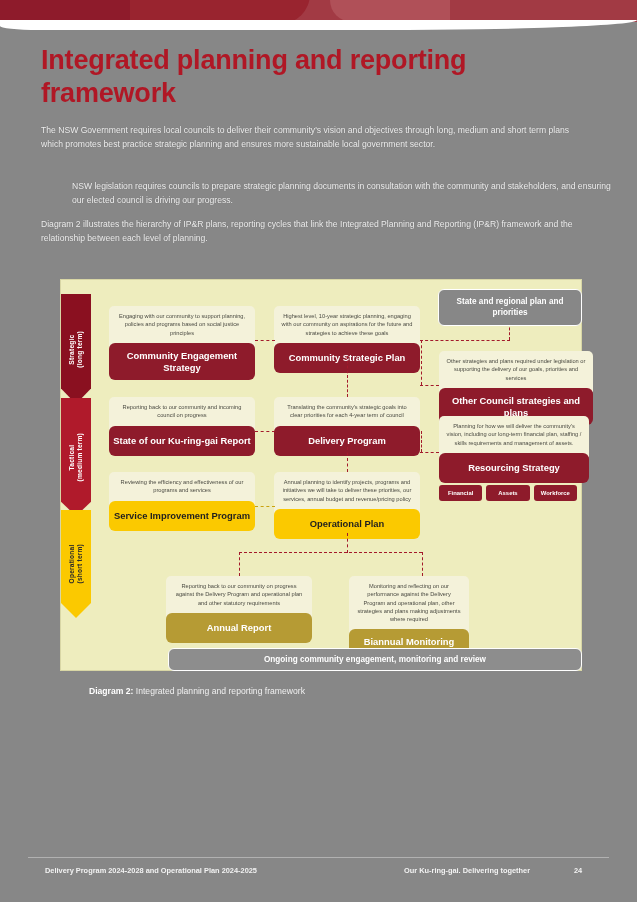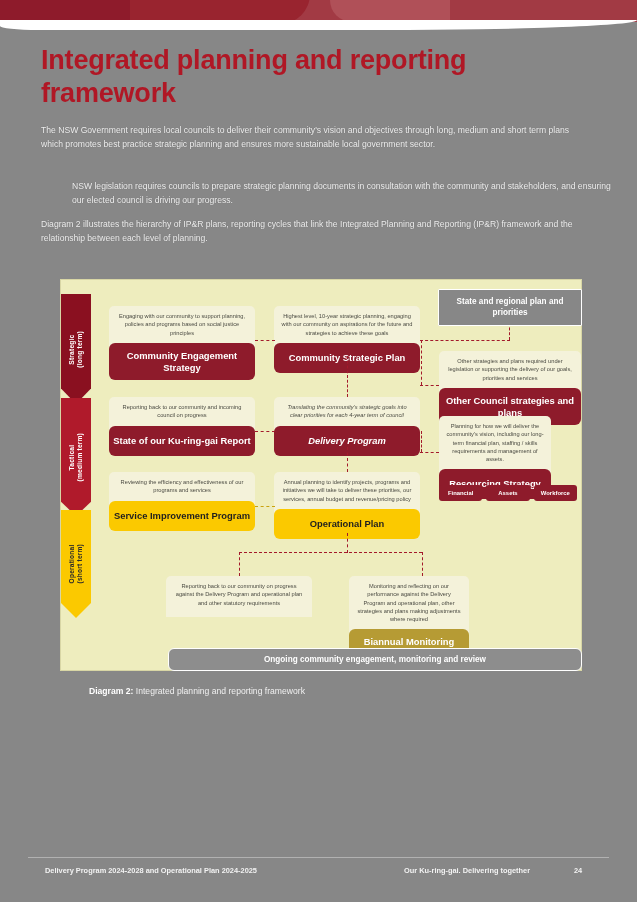--- a/index.html
+++ b/index.html
@@ -101,33 +101,33 @@
     margin-top: -4px;
   }
   .bar-maroon { background: #8e1b2b; }
   .bar-yellow { background: #fbc900; color: #1f1f1f !important; }
   .bar-gold   { background: #b69b34; }
 
   
   .n-ces  { left: 48px;  top: 26px;  width: 146px; }
   .n-csp  { left: 213px; top: 26px;  width: 146px; }
   .n-sokr { left: 48px;  top: 117px; width: 146px; }
-  .n-dp   { left: 213px; top: 117px; width: 146px; font-style: italic; }
+  .n-dp   { left: 213px; top: 117px; width: 146px; }
   .n-sip  { left: 48px;  top: 192px; width: 146px; }
   .n-op   { left: 213px; top: 192px; width: 146px; }
-  .n-ocs  { left: 378px; top: 71px;  width: 142px; }
-  .n-rs   { left: 378px; top: 136px; width: 112px; }
+  .n-ocs  { left: 378px; top: 71px;  width: 154px; }
+  .n-rs   { left: 378px; top: 136px; width: 150px; }
   .n-ar   { left: 105px; top: 296px; width: 146px; }
   .n-bmr  { left: 288px; top: 296px; width: 120px; }
 
   
   .n-srp {
     position: absolute; left: 438px; top: 289px; width: 144px;
     background: #878787; color: #ffffff;
-    border: 1.6px solid #ffffff; border-radius: 1px;
+    border: 1.6px solid #ffffff; border-radius: 6px;
     font-size: 8.2px; font-weight: bold; text-align: center;
     padding: 7px 6px; line-height: 1.3;
     z-index: 7;
   }
 
   
   .subrow {
     position: absolute; left: 378px; top: 205px; width: 138px;
     display: flex; gap: 4px;
   }
@@ -267,20 +267,21 @@
     </div>
 
     <div class="subrow">
       <div class="pill">Financial</div>
       <div class="pill">Assets</div>
       <div class="pill">Workforce</div>
     </div>
 
     <div class="node n-ar">
       <div class="desc">Reporting back to our community on progress against the Delivery Program and operational plan and other statutory requirements</div>
+      <div class="bar bar-gold">Annual Report</div>
     </div>
 
     <div class="node n-bmr">
       <div class="desc">Monitoring and reflecting on our performance against the Delivery Program and operational plan, other strategies and plans making adjustments where required</div>
       <div class="bar bar-gold">Biannual Monitoring Reports</div>
     </div>
 
   </div>
 
   <div class="n-srp">State and regional plan and priorities</div>

